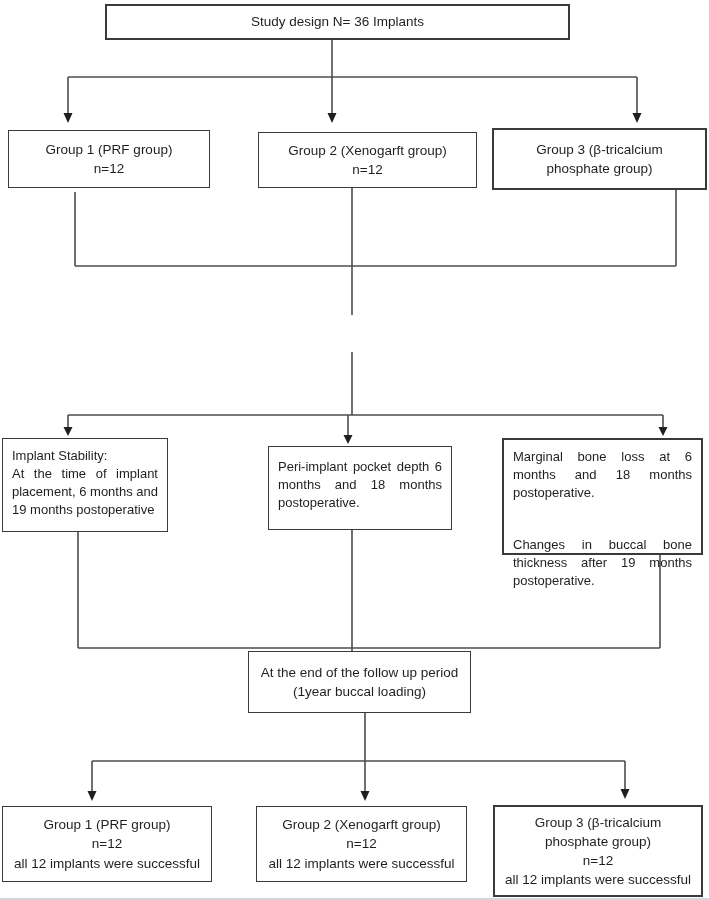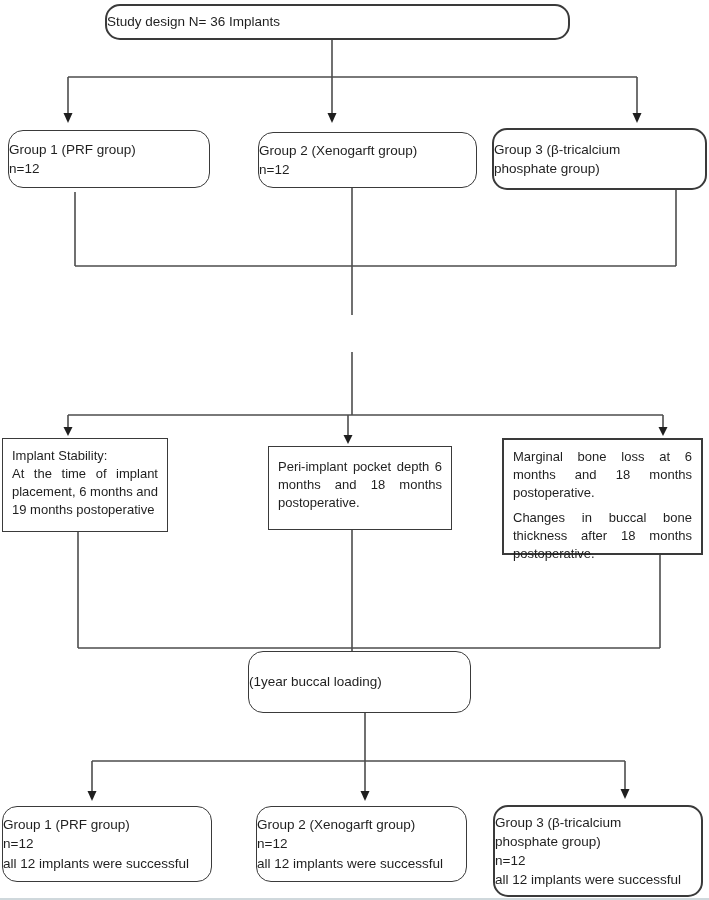--- a/index.html
+++ b/index.html
@@ -18,27 +18,26 @@
     border:1.5px solid #3a3a3a;
     box-sizing:border-box;
     z-index:2;
     font-size:13.5px;
     line-height:1.42;
   }
   .box.bold-border{border-width:2px;}
   .box.thin-border{border-width:1.2px;}
   .center-box{
     display:flex;flex-direction:column;
-    align-items:flex-start;justify-content:center;
+    align-items:center;justify-content:center;
     text-align:center;
-    border-radius:15px;
   }
   .text-box{padding:8px 9px;font-size:13px;line-height:1.38;}
   .just{text-align:justify;text-justify:inter-word;}
-  .para-gap{margin-bottom:7px;}
+  .para-gap{margin-bottom:34px;}
   .line{display:block;}
   #page-edge{
     position:absolute;left:0;bottom:0;width:709px;height:2px;
     background:#cfd8dc;z-index:3;
   }
 </style>
 </head>
 <body>
 
 <div id="figure">
@@ -111,24 +110,25 @@
     <div>Implant Stability:</div>
     <div class="just">At the time of implant placement, 6 months and 19 months postoperative</div>
   </div>
 
   <div class="box text-box" style="left:268px;top:446px;width:184px;height:84px;padding-top:11px;">
     <div class="just">Peri-implant pocket depth 6 months and 18 months postoperative.</div>
   </div>
 
   <div class="box bold-border text-box" style="left:502px;top:438px;width:201px;height:117px;">
     <div class="just para-gap">Marginal bone loss at 6 months and 18 months postoperative.</div>
-    <div class="just">Changes in buccal bone thickness after 18 months postoperative.</div>
+    <div class="just">Changes in buccal bone thickness after 19 months postoperative.</div>
   </div>
 
   <div class="box center-box" style="left:248px;top:651px;width:223px;height:62px;">
+    <span class="line">At the end of the follow up period</span>
     <span class="line">(1year buccal loading)</span>
   </div>
 
   <div class="box center-box" style="left:2px;top:806px;width:210px;height:76px;">
     <span class="line">Group 1 (PRF group)</span>
     <span class="line">n=12</span>
     <span class="line">all 12 implants were successful</span>
   </div>
 
   <div class="box thin-border center-box" style="left:256px;top:806px;width:211px;height:76px;">

